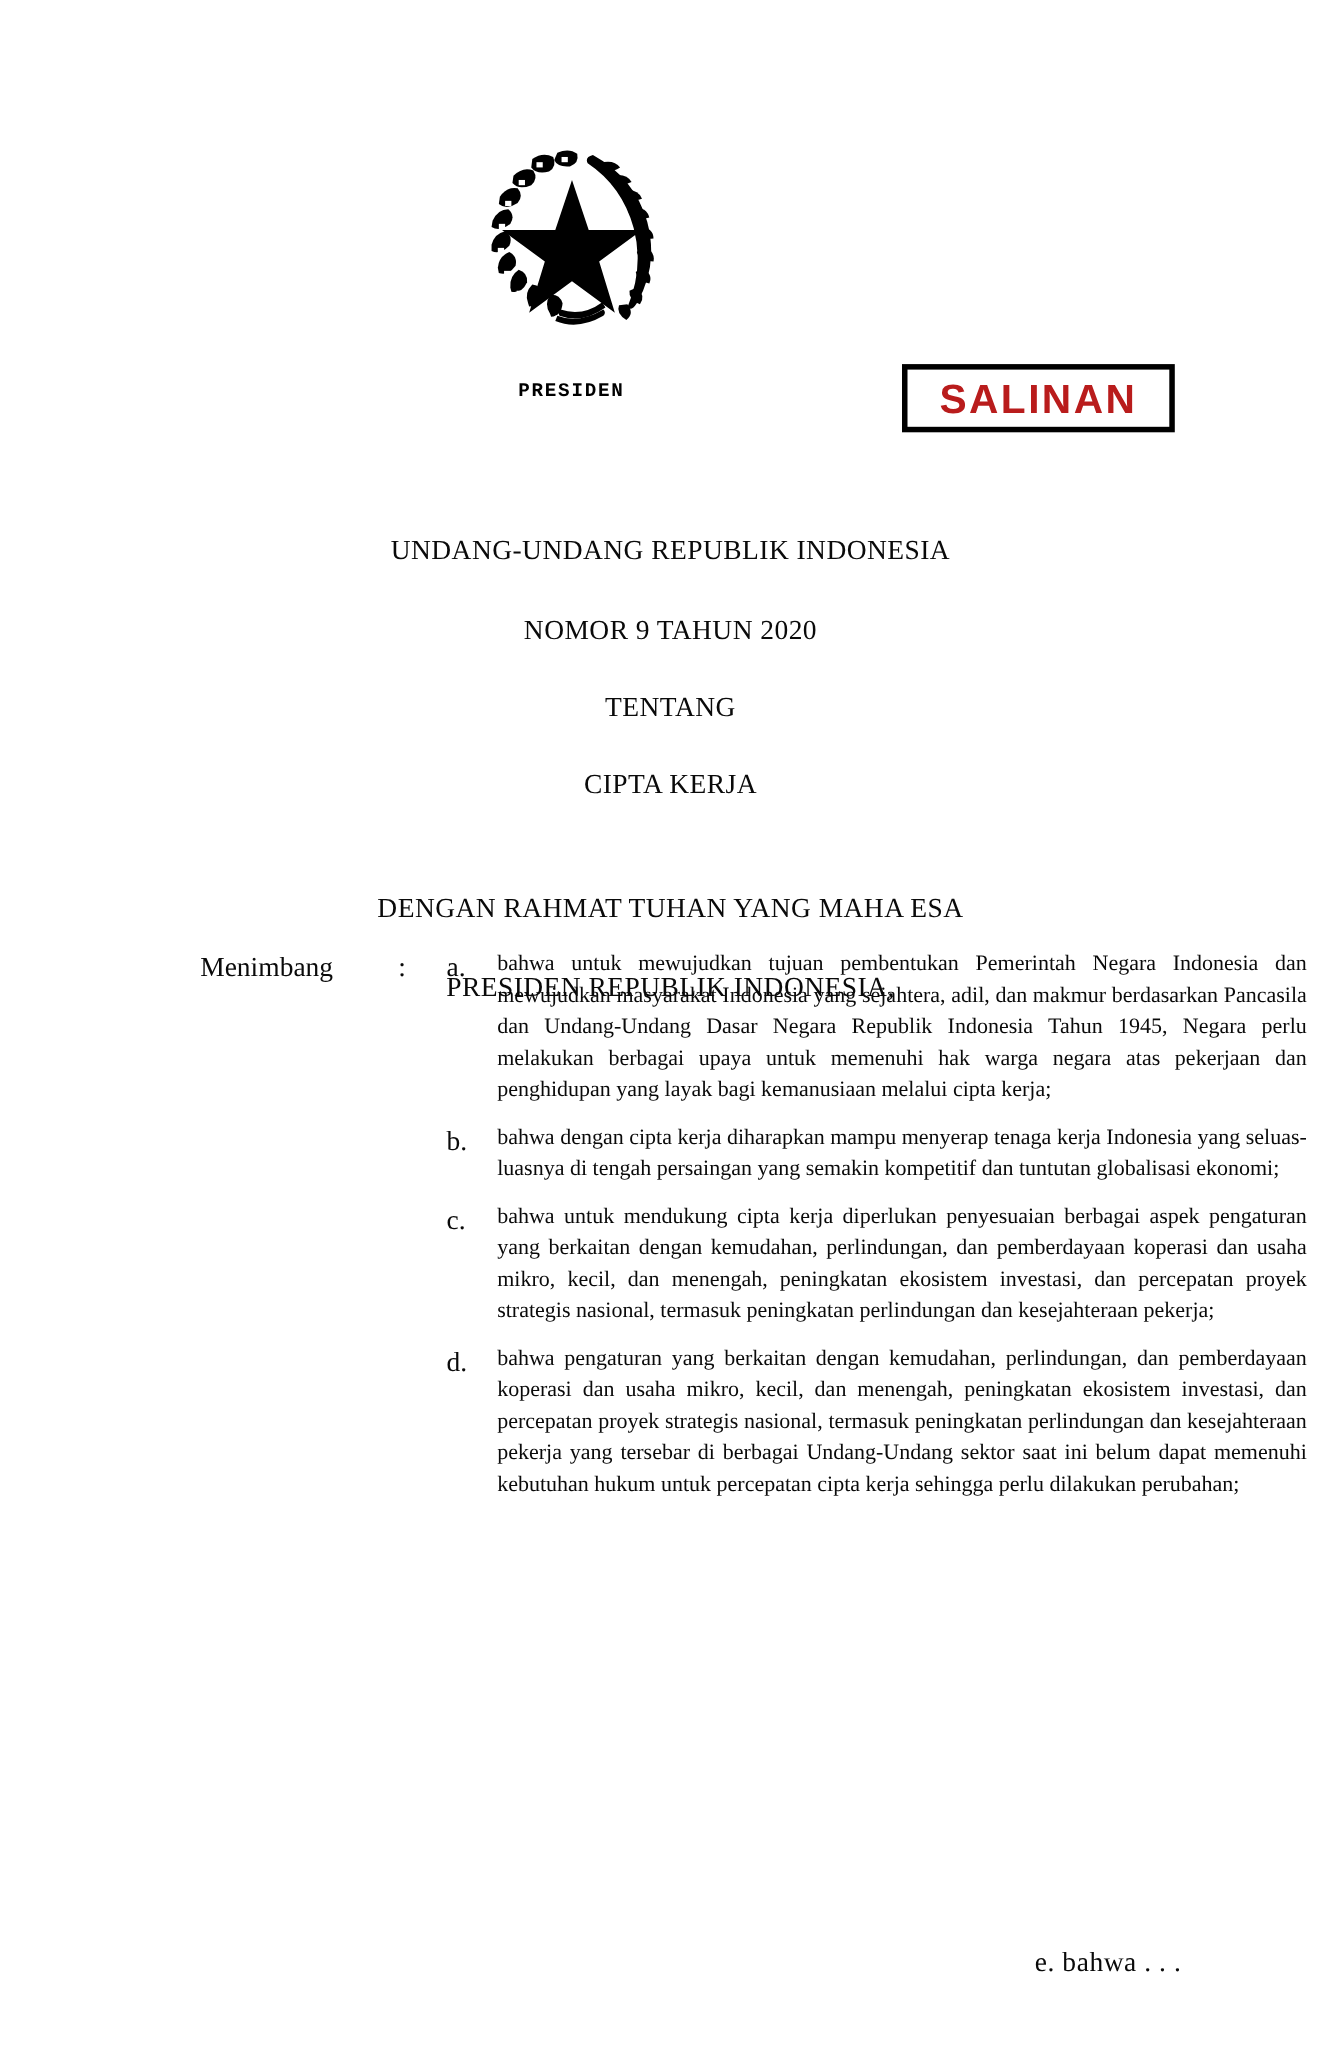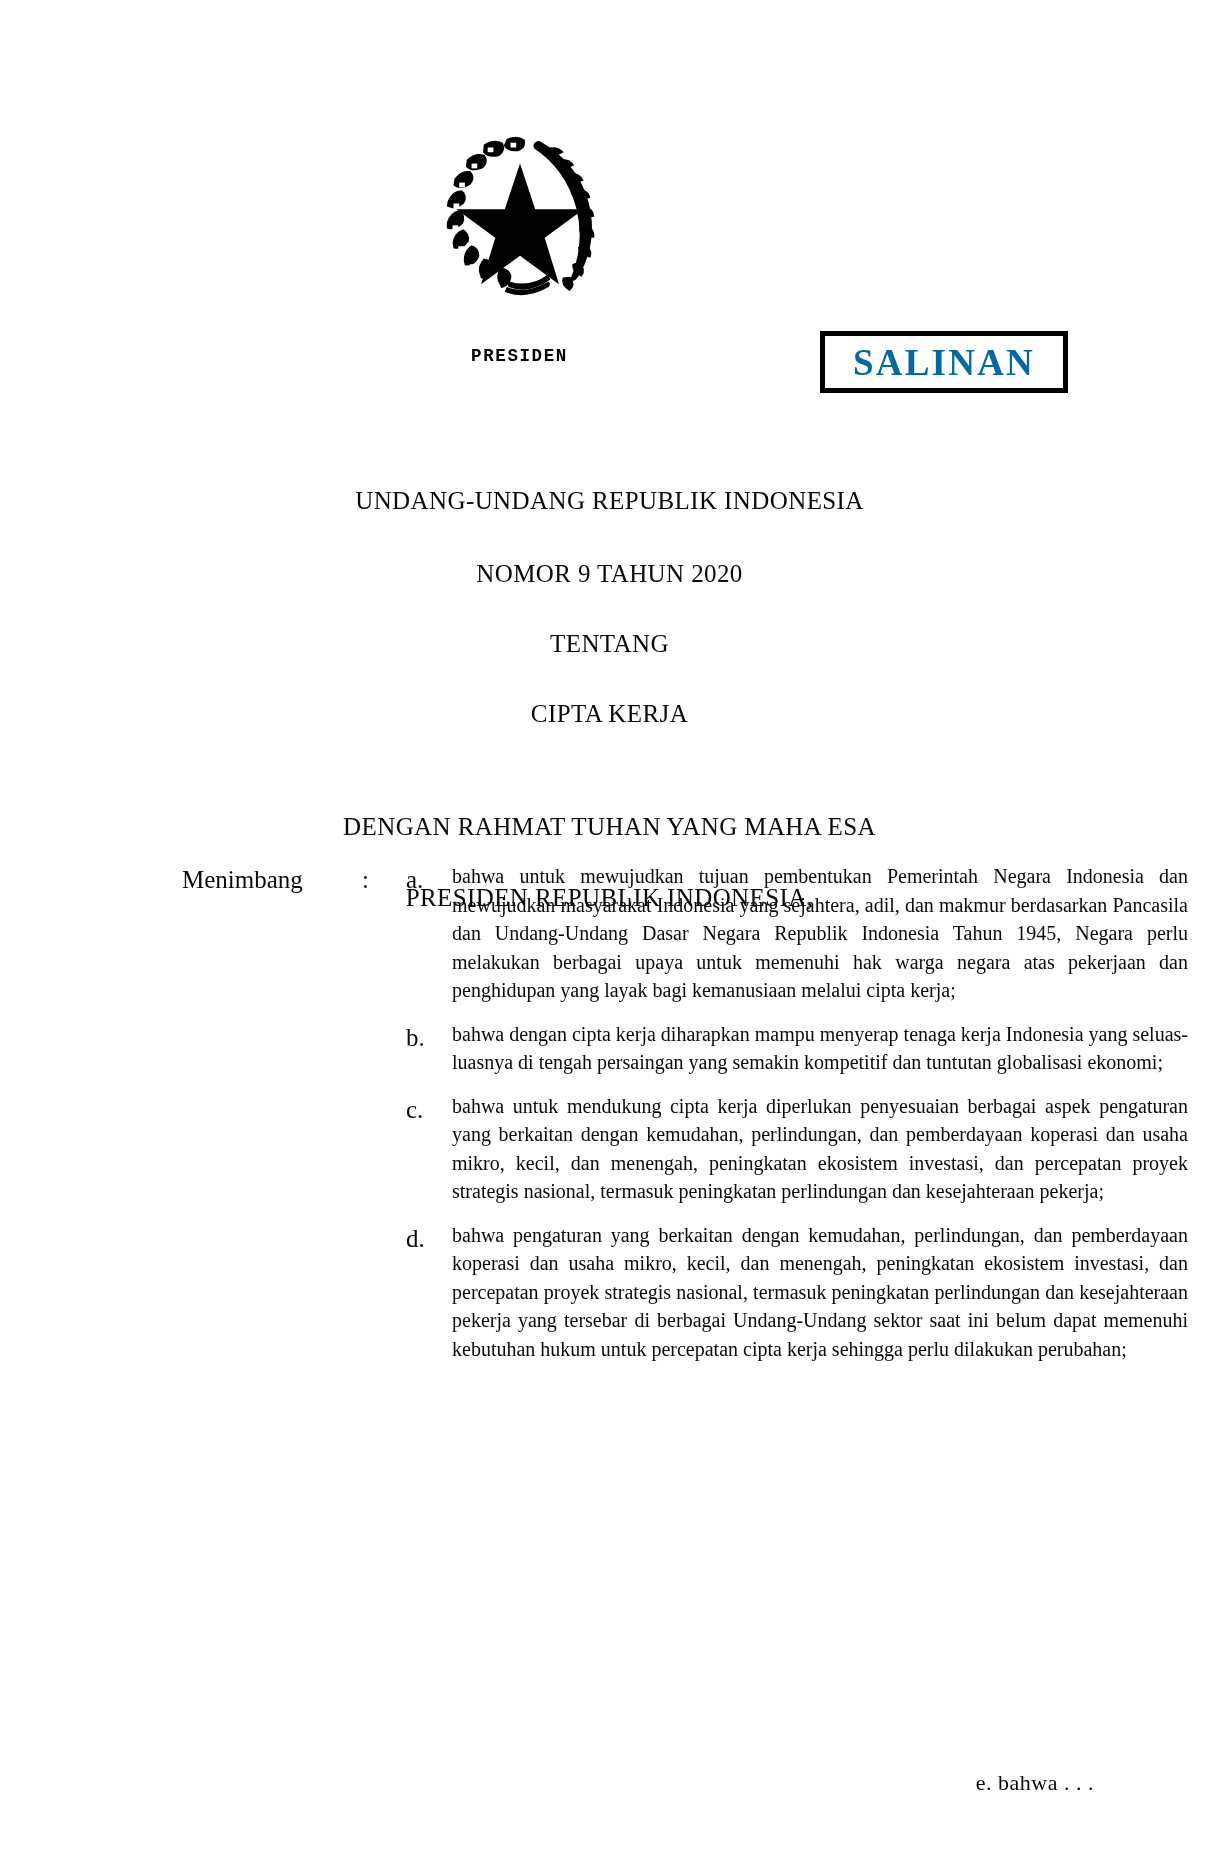--- a/index.html
+++ b/index.html
@@ -46,26 +46,26 @@
     top: 213px;
     width: 248px;
     height: 62px;
     border: 5px solid #000;
     box-sizing: border-box;
     display: flex;
     align-items: center;
     justify-content: center;
   }
   .salinan-box .label {
-    font-family: Liberation Serif, serif;
+    font-family: Liberation Sans, sans-serif;
     font-weight: bold;
     font-size: 37px;
     letter-spacing: 2.2px;
     line-height: 1;
-    color: #0369a1;
+    color: #b91c1c;
   }
 
   .preshead {
     position: absolute;
     left: 50%;
     transform: translateX(-50%);
     margin-left: -90px;
     top: 193px;
     width: 420px;
     text-align: center;
@@ -139,23 +139,23 @@
     flex: 0 0 auto;
     hyphens: none;
   }
   .row + .row { margin-top: 15px; }
   .row.sub .col-label,
   .row.sub .col-colon { visibility: hidden; }
 
   
   .continuation {
     position: absolute;
-    right: 125px;
+    right: 145px;
     top: 1772px;
-    font-size: 22px;
+    font-size: 25px;
     line-height: 1;
     letter-spacing: 0.5px;
   }
   .sk-stamp {
     position: absolute;
     left: 68px;
     top: 1871px;
     font-family: "DejaVu Sans", "Liberation Sans", sans-serif;
     font-weight: bold;
     font-size: 23px;

